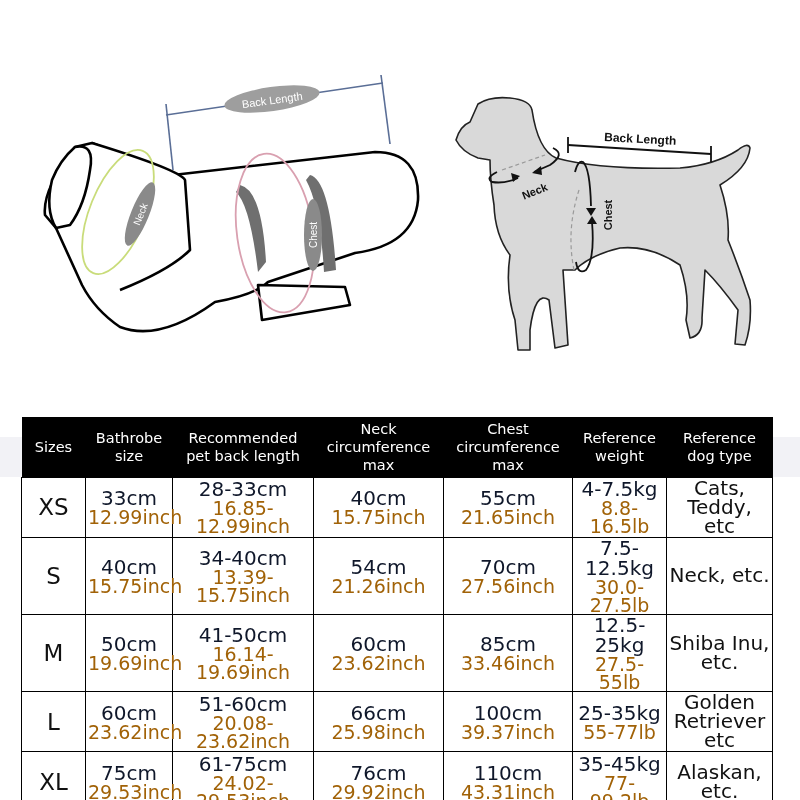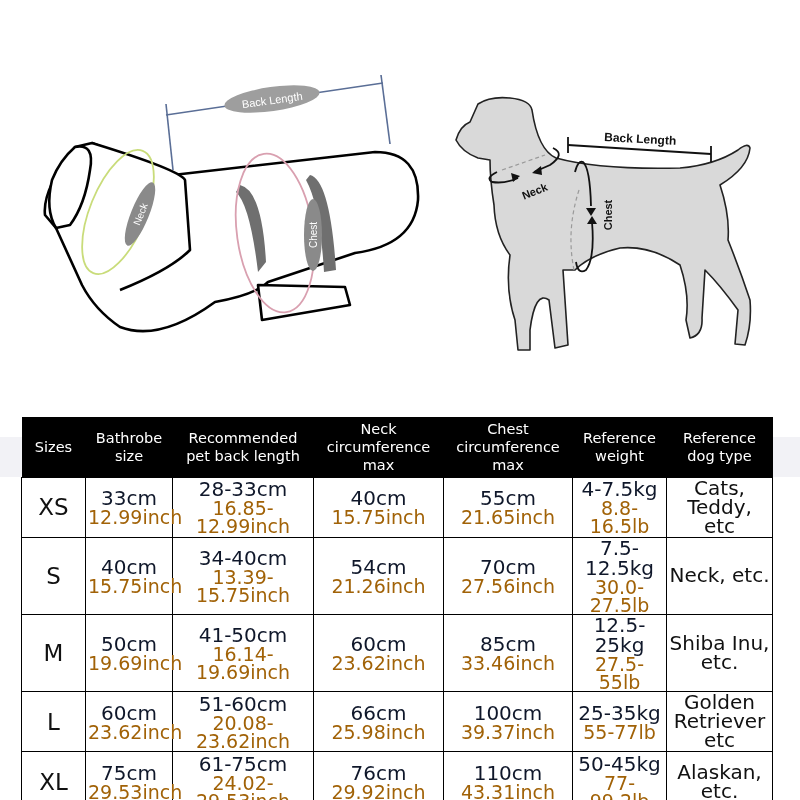--- a/index.html
+++ b/index.html
@@ -275,21 +275,21 @@
         </td>
       <td>
           <span class="cm">76cm</span>
           <span class="imp">29.92inch</span>
         </td>
       <td>
           <span class="cm">110cm</span>
           <span class="imp">43.31inch</span>
         </td>
       <td>
-          <span class="cm">50-45kg</span>
+          <span class="cm">35-45kg</span>
           <span class="imp">77-99.2lb</span>
         </td>
       <td class="dog-cell">
           <div>Alaskan, etc.</div>
         </td>
     </tr>
   </tbody>
 </table>
 
 </body></html>

